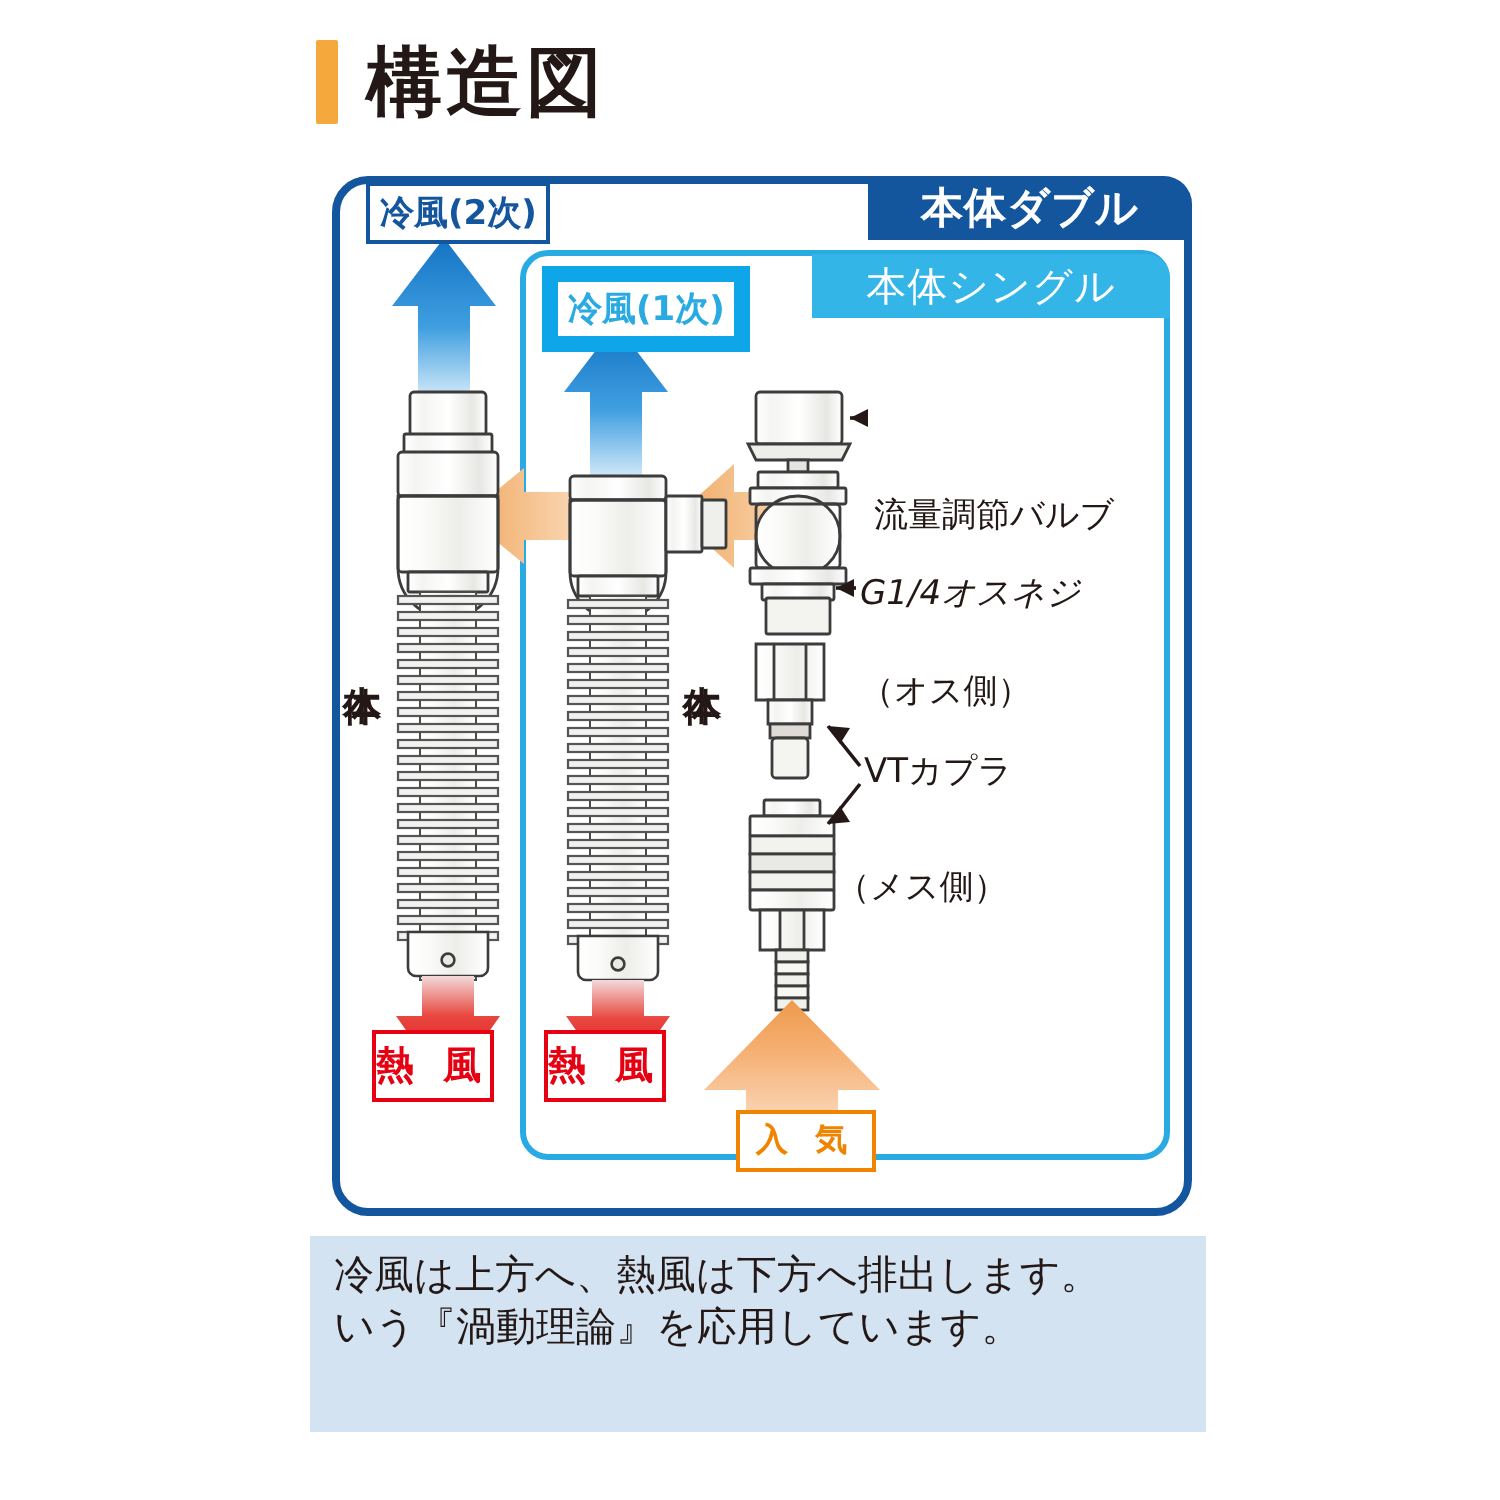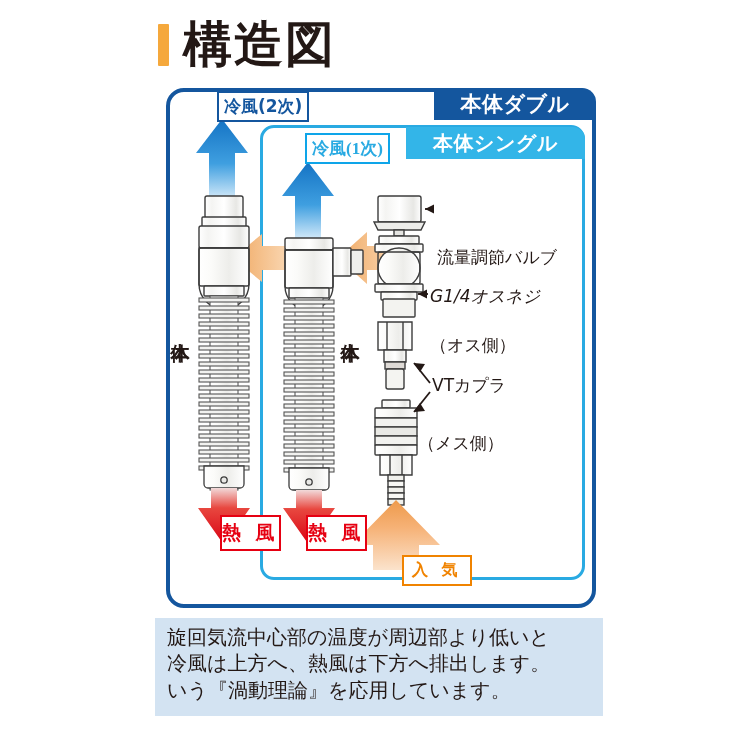--- a/index.html
+++ b/index.html
@@ -21,21 +21,21 @@
     position: absolute;
     left: 158px; top: 20px;
     display: flex; align-items: center; gap: 14px;
   }
   .title-bar {
     width: 11px; height: 42px;
     background: #F5A83C;
     border-radius: 1px;
   }
   .title-text {
-    font-size: 49px;
+    font-size: 38px;
     font-weight: bold;
     color: #231815;
     letter-spacing: 2px;
     line-height: 1;
   }
 
   
   .outer-frame {
     position: absolute;
     left: 166px; top: 88px;
@@ -65,47 +65,45 @@
     color: #ffffff; font-size: 21px; font-weight: bold;
     letter-spacing: 0.5px;
   }
   .tab-single {
     position: absolute;
     left: 406px; top: 127px;
     width: 179px; height: 32px;
     background: #33B5E8;
     border-radius: 0 12px 0 0;
     display: flex; align-items: center; justify-content: center;
-    color: #ffffff; font-size: 20px; font-weight: bold;
+    color: #ffffff; font-size: 20px; font-weight: normal;
     letter-spacing: 0.5px;
   }
 
   
   .lbl-box {
     position: absolute;
     display: flex; align-items: center; justify-content: center;
     font-weight: bold;
     background: #ffffff;
     white-space: nowrap;
-    margin-left: 34px;
   }
   .lbl-cold2 {
     left: 183px; top: 91px;
     padding: 2px 5px;
     border: 2px solid #14569E;
     color: #14569E;
     font-size: 17px;
   }
   .lbl-cold1 {
     left: 271px; top: 133px;
     padding: 2px 5px;
-    border: 2px solid #0ea5e9;
+    border: 8px solid #0ea5e9;
     color: #29AAE2;
     font-size: 17px;
-    font-family: Liberation Serif, serif;
   }
   .lbl-hot {
     padding: 3px 0;
     border: 2px solid #E60012;
     color: #E60012;
     font-size: 19px;
     letter-spacing: 4px;
   }
   .lbl-hot1 { left: 186px; top: 515px; }
   .lbl-hot2 { left: 272px; top: 515px; }
@@ -405,18 +403,17 @@
   <div class="vlabel vlabel-1">本体</div>
   <div class="vlabel vlabel-2">本体</div>
 
   <div class="anno anno-valve">流量調節バルブ</div>
   <div class="anno anno-thread">G1/4オスネジ</div>
   <div class="anno anno-male">（オス側）</div>
   <div class="anno anno-vt">VTカプラ</div>
   <div class="anno anno-female">（メス側）</div>
 
   <div class="caption">
-    <p>旋回気流中心部の温度が周辺部より低いと</p>
     <p>冷風は上方へ、熱風は下方へ排出します。</p>
     <p>いう『渦動理論』を応用しています。</p>
   </div>
 
 </div>
 
 </body></html>

